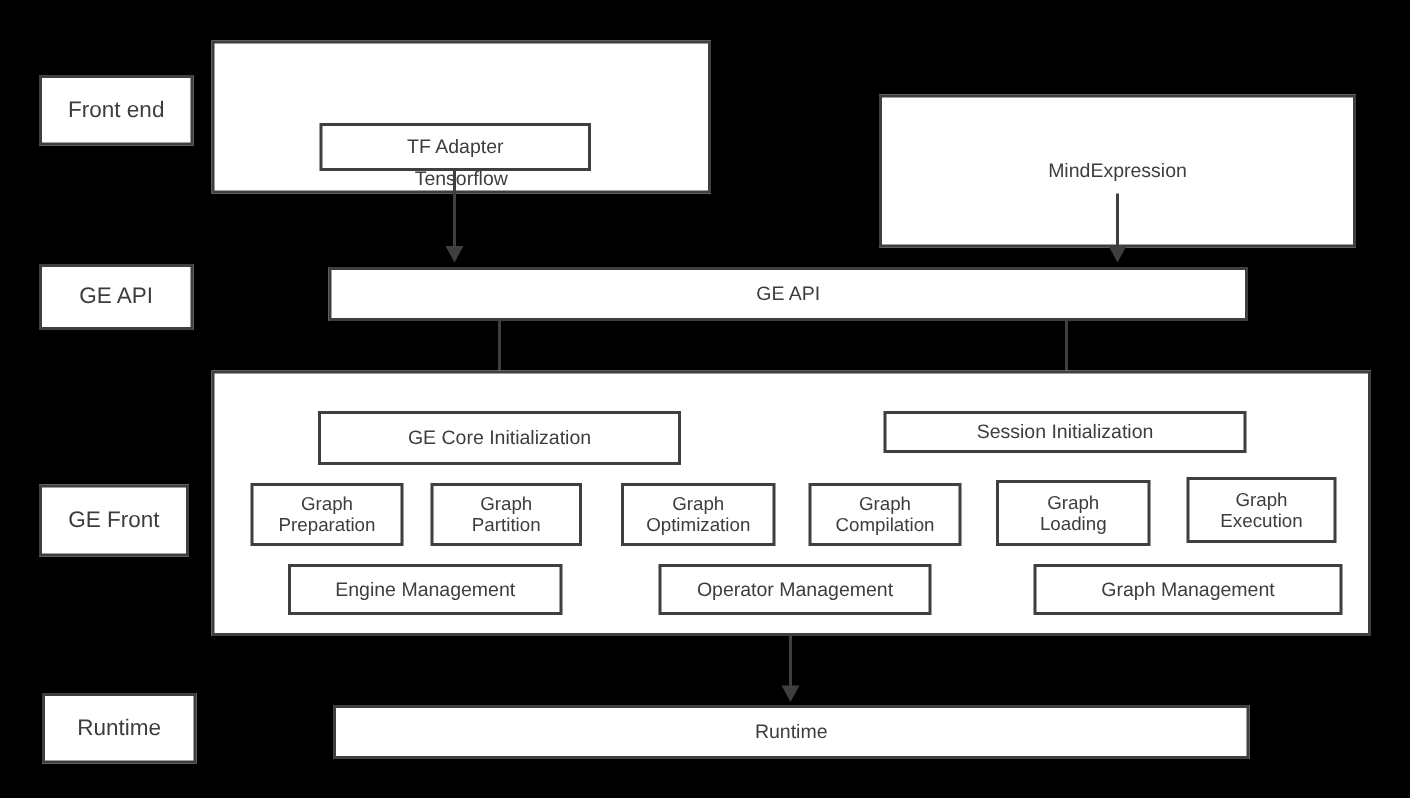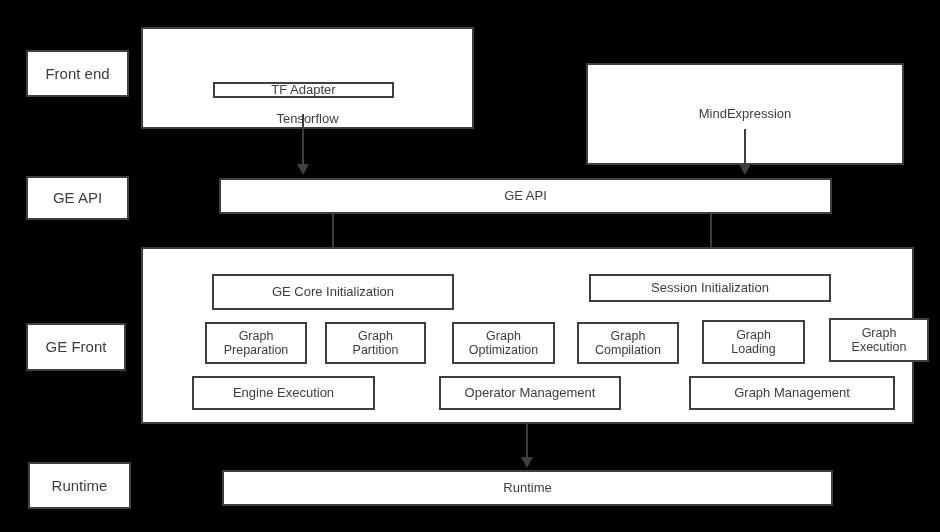--- a/index.html
+++ b/index.html
@@ -46,21 +46,20 @@
     font-size: 13px;
   }
   .container {
     position: absolute;
     background: #ffffff;
     border: 2px solid #3f3f3f;
     box-sizing: border-box;
   }
   .unit {
     font-size: 12.5px;
-    margin-left: 38px;
   }
   .wide-bar {
     font-size: 13px;
   }
   .mgmt {
     font-size: 13px;
   }
   
   .conn {
     position: absolute;
@@ -96,21 +95,21 @@
   </div>
 
   <div class="box stage-label" style="left:28px; top:462px; width:103px; height:47px;">
     <span>Runtime</span>
   </div>
 
   <div class="box platform" style="left:141px; top:27px; width:333px; height:102px;">
     <span>Tensorflow</span>
   </div>
 
-  <div class="box inner-box" style="left:213px; top:82px; width:181px; height:16px;">
+  <div class="box inner-box" style="left:213px; top:82px; width:181px; height:32px;">
     <span>TF Adapter</span>
   </div>
 
   <div class="box platform me" style="left:586px; top:27px; width:318px; height:102px;">
     <span>MindExpression</span>
   </div>
 
   <div class="conn vline" style="left:302px; top:114px; height:51px;"></div>
   <div class="arrowhead" style="left:297px; top:164px;"></div>
 
@@ -161,21 +160,21 @@
     <span>Graph
 Loading</span>
   </div>
 
   <div class="box unit" style="left:791px; top:318px; width:100px; height:44px;">
     <span>Graph
 Execution</span>
   </div>
 
   <div class="box mgmt" style="left:192px; top:376px; width:183px; height:34px;">
-    <span>Engine Execution</span>
+    <span>Engine Management</span>
   </div>
 
   <div class="box mgmt" style="left:439px; top:376px; width:182px; height:34px;">
     <span>Operator Management</span>
   </div>
 
   <div class="box mgmt" style="left:689px; top:376px; width:206px; height:34px;">
     <span>Graph Management</span>
   </div>
 

